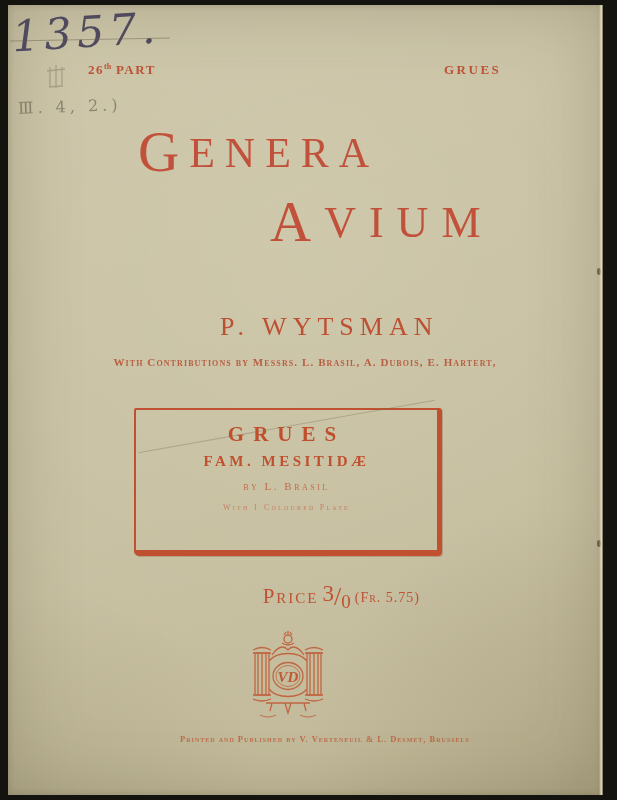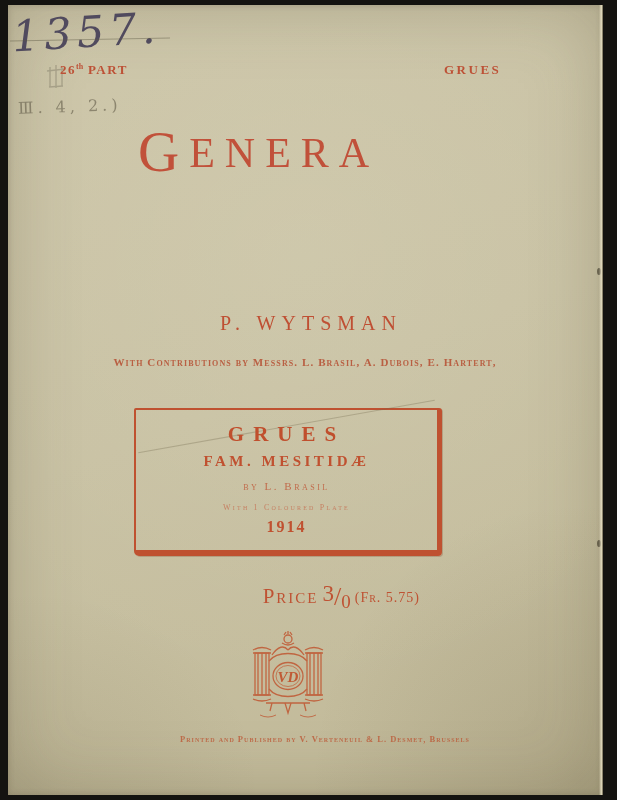--- a/index.html
+++ b/index.html
@@ -32,34 +32,34 @@
   }
   .hw-strike{left:2px;top:34px;width:160px;height:1px;background:rgba(95,90,72,.45);transform:rotate(-1deg);}
   .pencil-stamp{left:36px;top:56px;opacity:.38;}
   .pencil-note{
     left:10px;top:92px;font-family:"DejaVu Serif", serif;
     font-size:16px;letter-spacing:4px;color:rgba(100,94,74,.62);
     transform:rotate(-2deg);
   }
 
   
-  .part-line{left:52px;top:57px;font-size:13px;font-weight:bold;letter-spacing:1.5px;color:#bd5136;}
+  .part-line{left:80px;top:57px;font-size:13px;font-weight:bold;letter-spacing:1.5px;color:#bd5136;}
   .part-line sup{font-size:8px;letter-spacing:0;}
   .series-label{left:436px;top:57px;font-size:13px;font-weight:bold;letter-spacing:2.5px;color:#bd5136;}
 
   
   .title-line{color:#c1513a;white-space:nowrap;text-align:center;}
   .title-1{left:130px;top:124px;font-size:42px;letter-spacing:10px;}
   .title-2{left:262px;top:192px;font-size:44px;letter-spacing:13px;}
   .title-line .big{font-size:57px;line-height:42px;vertical-align:-4px;}
 
   .conducted{left:192px;top:276px;width:180px;text-align:center;
     font-variant:small-caps;font-weight:bold;font-size:12px;letter-spacing:2px;color:rgba(183,82,52,.9);}
   .editor{left:212px;top:307px;width:182px;text-align:center;
-    font-size:20px;letter-spacing:6px;color:#bf4f33;white-space:nowrap;}
+    font-size:26px;letter-spacing:6px;color:#bf4f33;white-space:nowrap;}
   .contributors{left:0;top:349px;width:594px;text-align:center;
     font-variant:small-caps;font-weight:bold;font-size:11px;letter-spacing:1.1px;
     line-height:17px;color:rgba(182,81,52,.88);}
 
   
   .fam-box{
     left:126px;top:403px;width:301px;height:140px;
     border-style:solid;border-color:#bf5130;
     border-width:2px 5px 6px 2px;
     border-radius:2px 3px 4px 5px;
@@ -111,34 +111,34 @@
   </svg>
 
   <div class="abs pencil-note">Ⅲ. 4, 2.)</div>
 
   <div class="abs part-line"><span>26</span><sup>th</sup>&nbsp;<span>PART</span></div>
 
   <div class="abs series-label">GRUES</div>
 
   <div class="abs title-line title-1"><span class="big">G</span><span>ENERA</span></div>
 
+  <div class="abs title-line title-2"><span class="big">A</span><span>VIUM</span></div>
 
   <div class="abs editor">P. WYTSMAN</div>
 
   <div class="abs contributors">
     <div>With Contributions by Messrs. L. Brasil, A. Dubois, E. Hartert,</div>
   </div>
 
   <div class="abs fam-box">
     <div class="box-crease"></div>
     <div class="box-title">GRUES</div>
     <div class="box-family">FAM. MESITIDÆ</div>
     <div class="box-author">by L. Brasil</div>
     <div class="box-plate">With 1 Coloured Plate</div>
-    <div class="box-year">1914</div>
   </div>
 
   <div class="abs price"><span class="p-label">Price</span>&nbsp;<span class="p-top">3</span><span class="p-slash">/</span><span class="p-bottom">0</span>&nbsp;<span class="p-alt">(Fr. 5.75)</span></div>
 
   <svg class="abs emblem" width="80" height="92" viewBox="0 0 80 92">
     <g stroke="#c05a35" fill="none" stroke-width="1.3" opacity="0.88">
 
       <circle cx="40" cy="8" r="4"></circle>
       <path d="M34,12 Q40,16 46,12"></path>
       <path d="M36,4 L38,1 M40,3 L40,0 M44,4 L42,1"></path>

